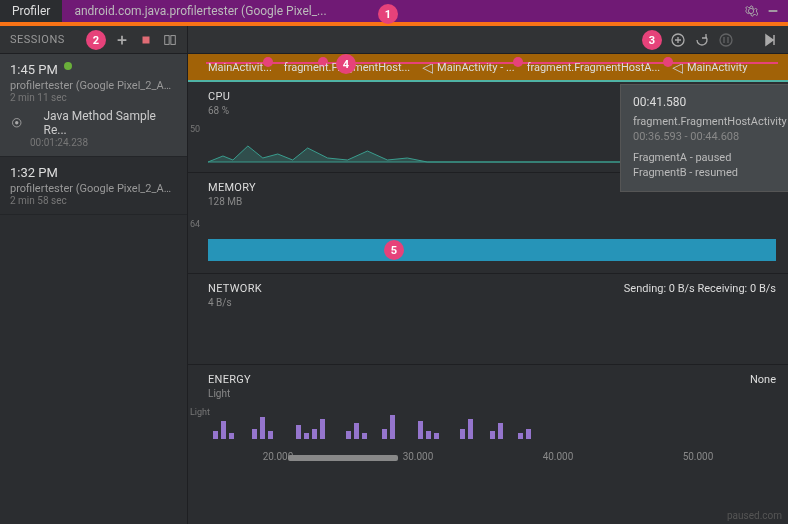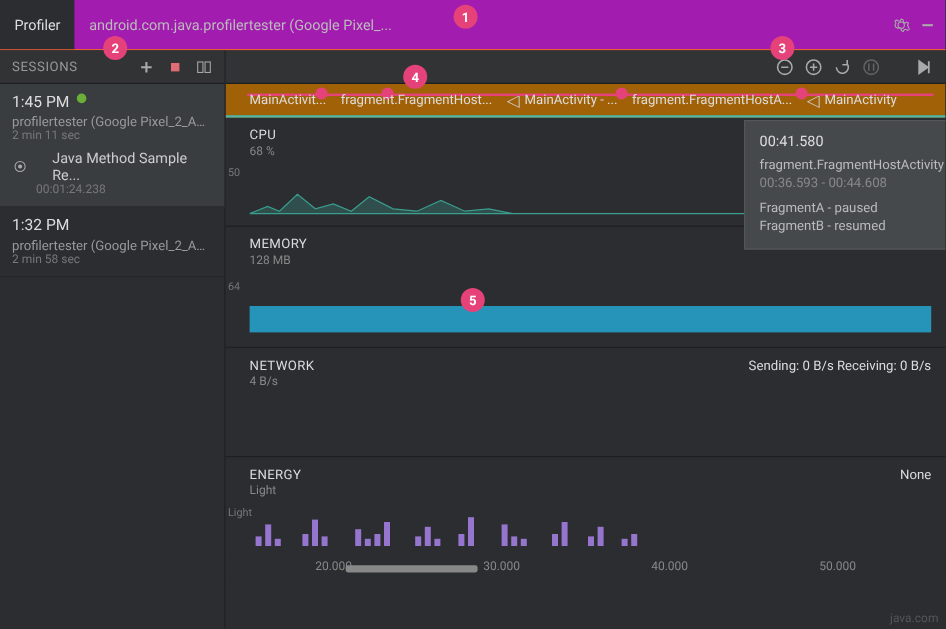--- a/index.html
+++ b/index.html
@@ -1,17 +1,17 @@
 <!DOCTYPE html>
 <html><head>
 <meta charset="utf-8">
 <style>
 *{margin:0;padding:0;box-sizing:border-box;font-family:-apple-system,BlinkMacSystemFont,"Segoe UI",Roboto,sans-serif}
 body{background:#2b2d30;color:#bbb;font-size:12px;width:788px;height:524px;overflow:hidden;position:relative}
-.tab-bar{height:42px;background:#a21caf;display:flex;align-items:center;border-bottom:1px solid #f97316}
+.tab-bar{height:26px;background:#701a75;display:flex;align-items:center;border-bottom:4px solid #f97316}
 .tab{padding:0 12px;height:100%;display:flex;align-items:center;font-size:12px;color:#bbb;cursor:pointer}
 .tab.active{background:#2b2d30;color:#ddd}
 .tab-gear{margin-left:auto;display:flex;gap:8px;padding-right:8px}
 .icon{width:14px;height:14px;display:inline-flex;align-items:center;justify-content:center;fill:#aaa;color:#aaa}
 .main{display:flex;height:calc(100% - 26px)}
 .sidebar{width:188px;background:#2b2d30;border-right:1px solid #1e1f22;flex-shrink:0}
 .sessions-header{height:28px;display:flex;align-items:center;padding:0 10px;background:#313335;border-bottom:1px solid #1e1f22}
 .sessions-header .title{color:#999;font-size:11px;letter-spacing:.5px}
 .sessions-header .actions{margin-left:auto;display:flex;gap:10px}
 .session{padding:8px 10px;border-bottom:1px solid #232528;cursor:pointer}
@@ -255,13 +255,13 @@
       <div class="t2">FragmentB - resumed</div>
     </div>
   </div>
 </div>
 
 <div class="callout" style="top:4px;left:378px">1</div>
 <div class="callout" style="top:30px;left:86px">2</div>
 <div class="callout" style="top:30px;left:642px">3</div>
 <div class="callout" style="top:54px;left:336px">4</div>
 <div class="callout" style="top:240px;left:384px">5</div>
-<div id="ws">java.com</div>
+<div id="ws">paused.com</div>
 
 </body></html>

